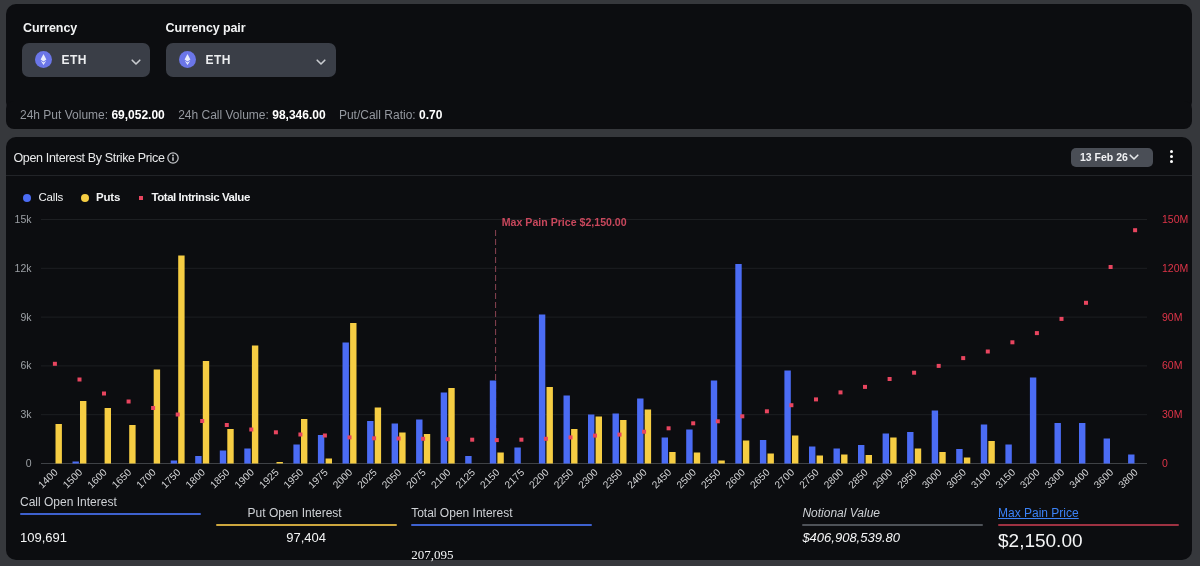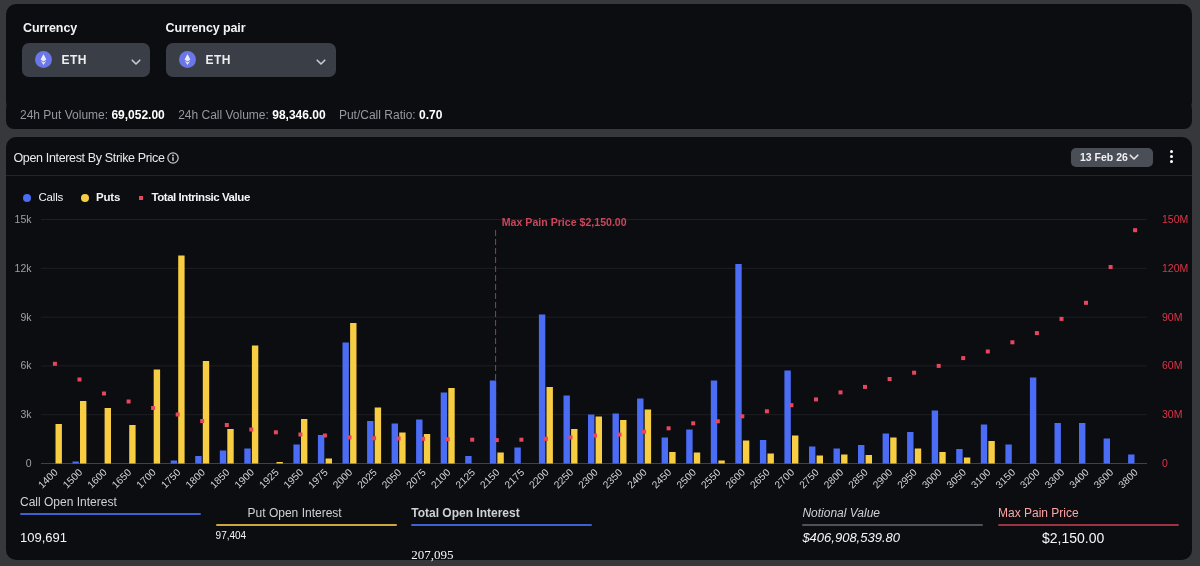--- a/index.html
+++ b/index.html
@@ -263,31 +263,31 @@
 </svg>
 
   <div style="position:absolute;left:14.0px;top:357px;width:181px;">
 <div style="padding-top:1px;font-size:12px;color:#ced1d5;">Call Open Interest</div>
 <div style="margin-top:4px;height:2px;border-radius:1px;background:#3e61cf;"></div>
 <div style="margin-top:15px;font-size:13px;color:#f4f5f6;">109,691</div>
 </div>
 <div style="position:absolute;left:209.6px;top:368px;width:181px;">
 <div style="padding-top:1px;font-size:12px;color:#ced1d5;padding-left:32px;">Put Open Interest</div>
 <div style="margin-top:4px;height:2px;border-radius:1px;background:#cda63e;"></div>
-<div style="margin-top:4px;font-size:10px;color:#f4f5f6;">97,404</div>
+<div style="margin-top:4px;font-size:13px;color:#f4f5f6;text-align:center;">97,404</div>
 </div>
 <div style="position:absolute;left:405.2px;top:368px;width:181px;">
-<div style="padding-top:1px;font-size:12px;color:#ced1d5;font-weight:bold;">Total Open Interest</div>
+<div style="padding-top:1px;font-size:12px;color:#ced1d5;">Total Open Interest</div>
 <div style="margin-top:4px;height:2px;border-radius:1px;background:#3e61cf;"></div>
 <div style="margin-top:21px;font-size:13px;color:#f4f5f6;font-family:Liberation Serif, serif;">207,095</div>
 </div>
 <div style="position:absolute;left:796.4px;top:368px;width:181px;font-style:italic;">
 <div style="padding-top:1px;font-size:12px;color:#ced1d5;">Notional Value</div>
 <div style="margin-top:4px;height:2px;border-radius:1px;background:#4e5258;"></div>
 <div style="margin-top:4px;font-size:13px;color:#f4f5f6;">$406,908,539.80</div>
 </div>
 <div style="position:absolute;left:992.0px;top:368px;width:181px;">
-<div style="padding-top:1px;font-size:12px;color:#fca5a5;">Max Pain Price</div>
+<div style="padding-top:1px;font-size:12px;color:#3b82f6;text-decoration:underline;">Max Pain Price</div>
 <div style="margin-top:4px;height:2px;border-radius:1px;background:#9e3242;"></div>
-<div style="margin-top:4px;font-size:14px;color:#f4f5f6;margin-left:44px;">$2,150.00</div>
+<div style="margin-top:4px;font-size:19px;color:#f4f5f6;">$2,150.00</div>
 </div>
 </div>
 </div>
 
 </body></html>

